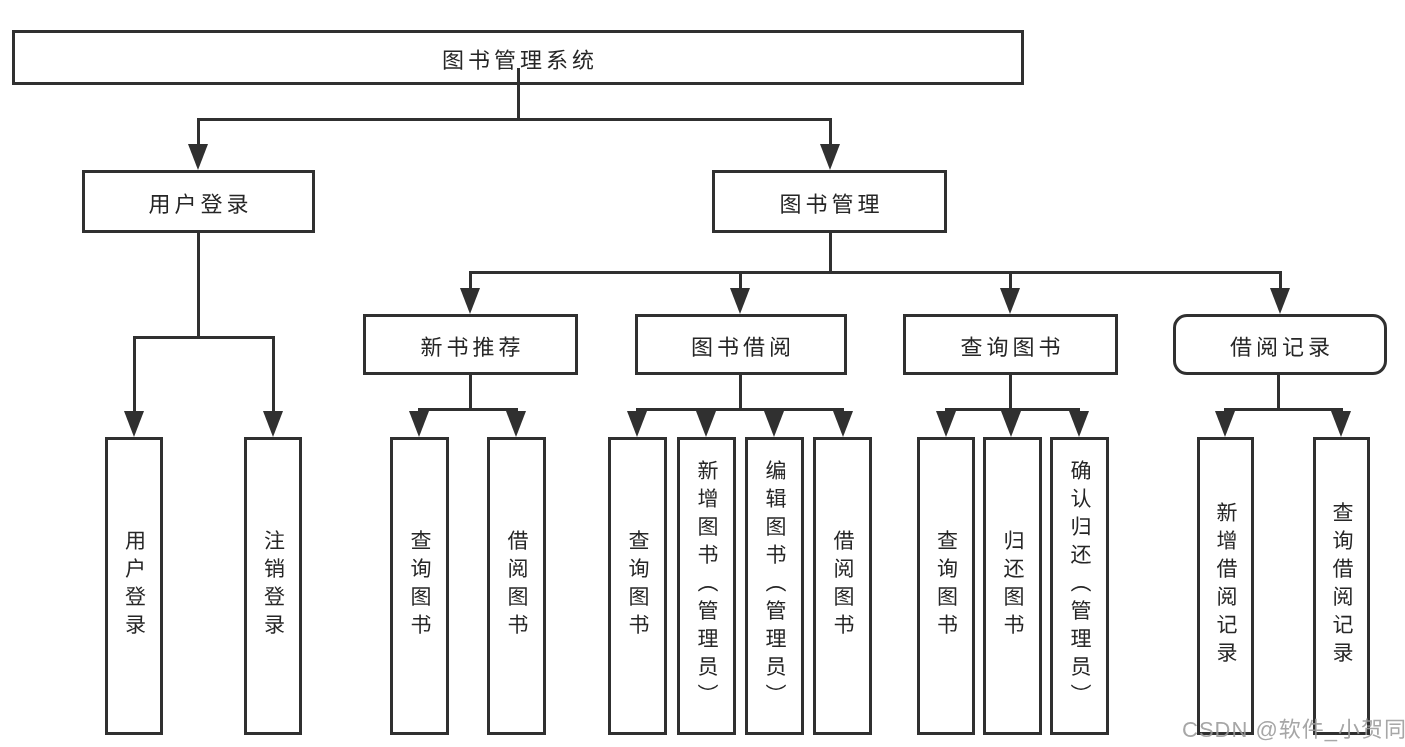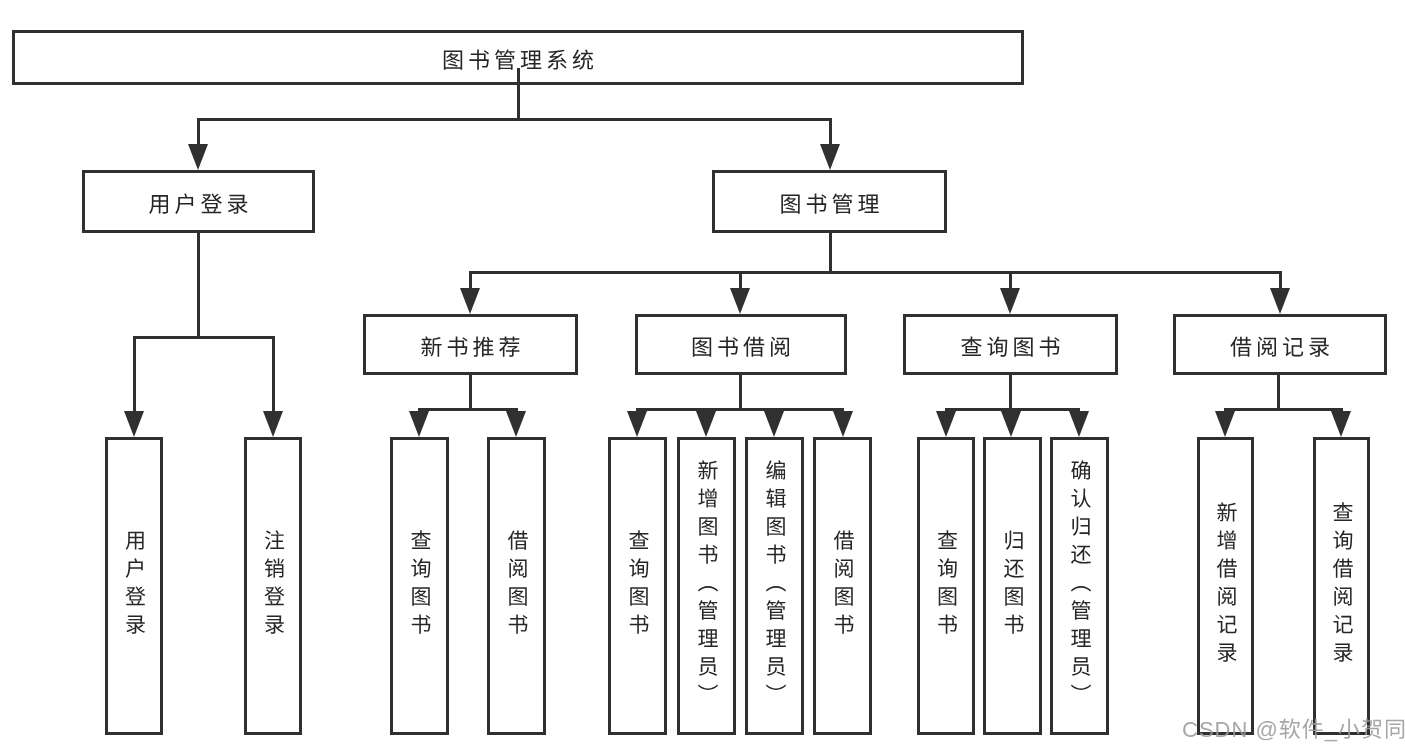--- a/index.html
+++ b/index.html
@@ -109,21 +109,21 @@
 
   <div class="box" style="left:363px; top:314px; width:215px; height:61px;">
     <span class="label-h">新书推荐</span>
   </div>
   <div class="box" style="left:635px; top:314px; width:212px; height:61px;">
     <span class="label-h">图书借阅</span>
   </div>
   <div class="box" style="left:903px; top:314px; width:215px; height:61px;">
     <span class="label-h">查询图书</span>
   </div>
-  <div class="box" style="left:1173px; top:314px; width:214px; height:61px;">
+  <div class="box" style="left:1173px; top:314px; width:214px; height:61px;border-radius:14px;">
     <span class="label-h">借阅记录</span>
   </div>
 
   <div class="vl" style="left:469px; top:375px; height:35px;"></div>
   <div class="hl" style="left:418px; top:408px; width:100px;"></div>
   <div class="arr" style="left:409px; top:411px;"></div>
   <div class="arr" style="left:506px; top:411px;"></div>
 
   <div class="vl" style="left:739px; top:375px; height:35px;"></div>
   <div class="hl" style="left:636px; top:408px; width:208px;"></div>

